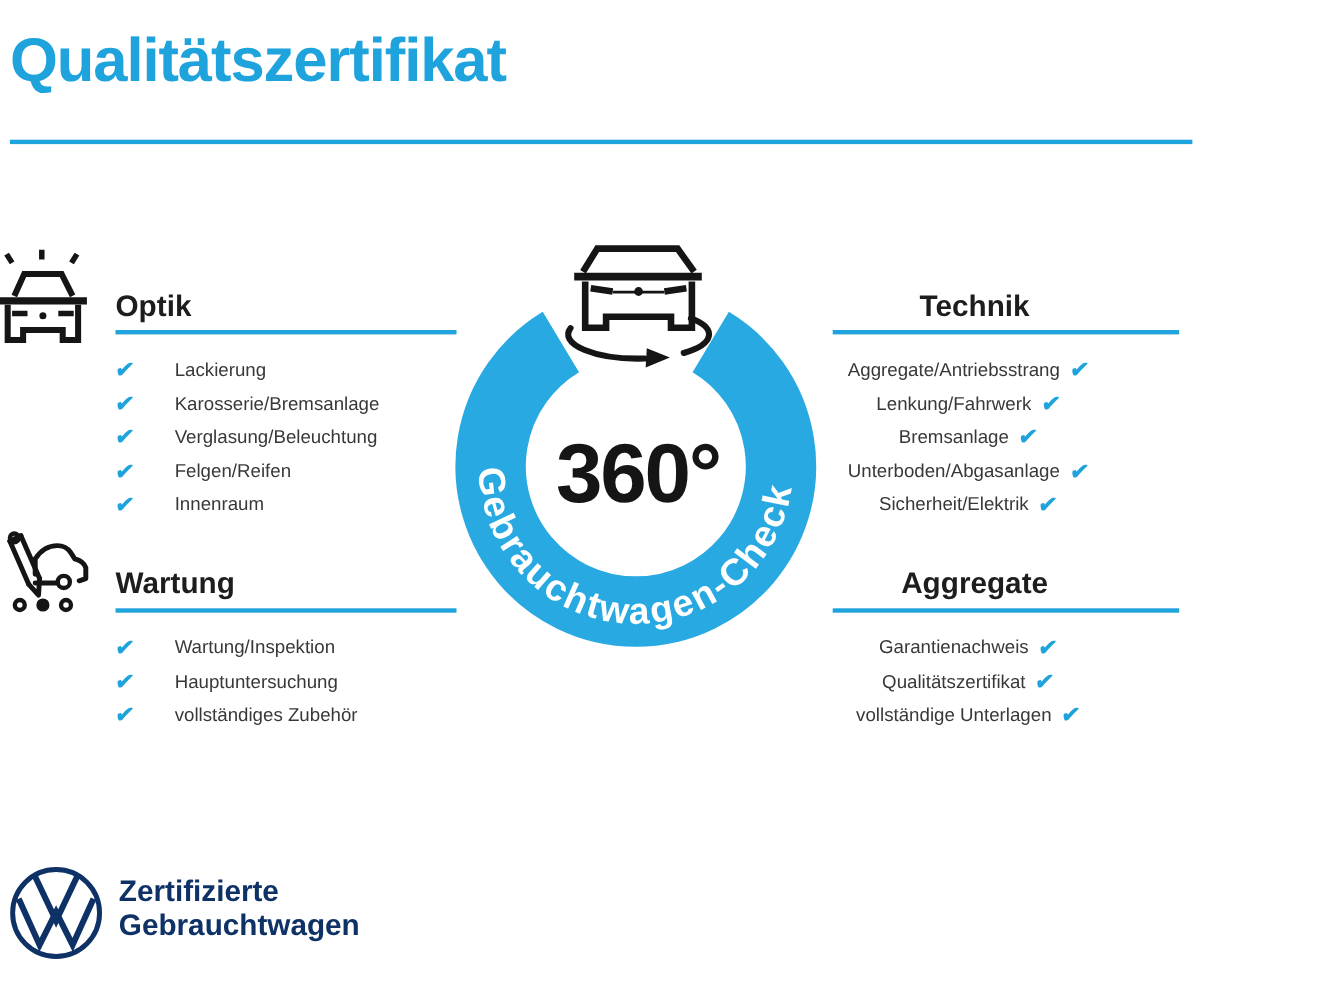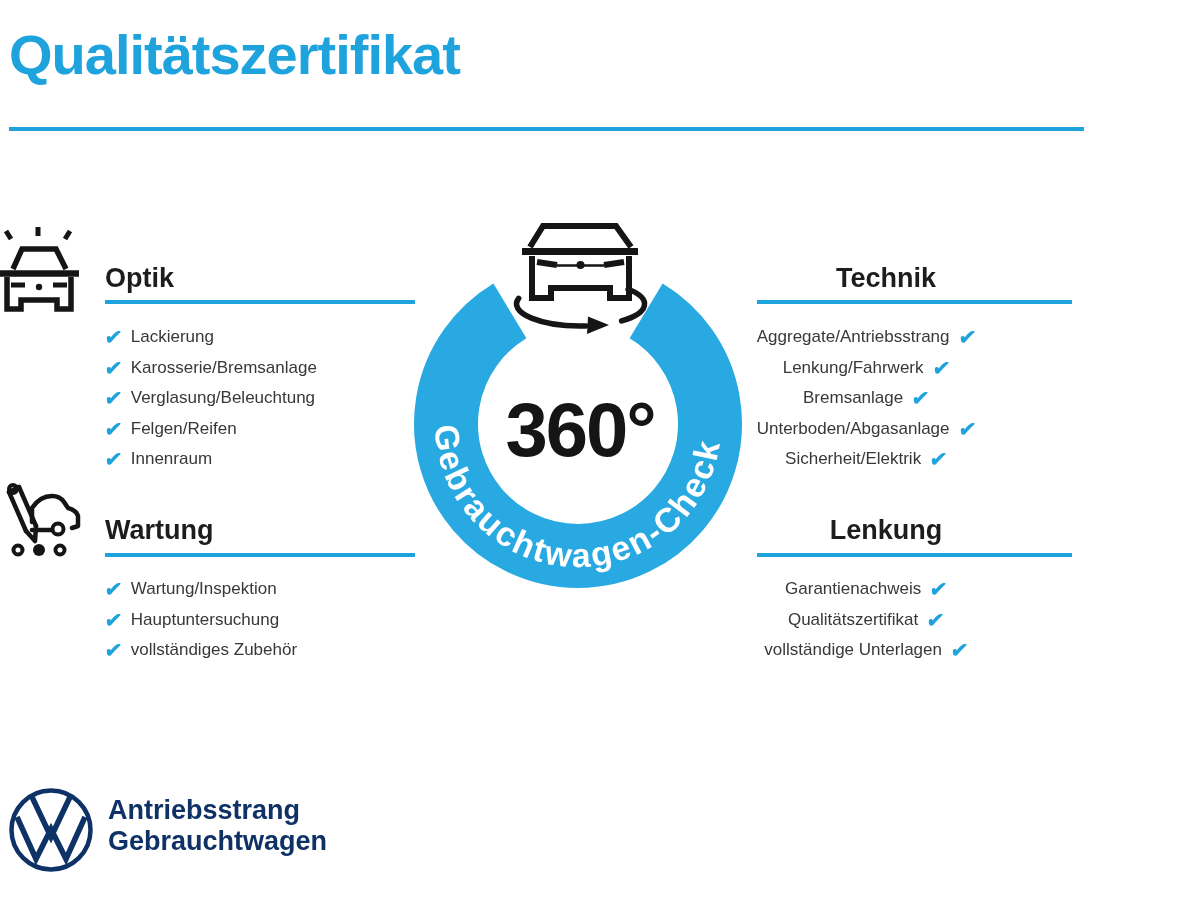--- a/index.html
+++ b/index.html
@@ -18,21 +18,21 @@
   .rule{position:absolute;height:4px;background:var(--accent,#1fa3dc);}
   .items{position:absolute;display:flex;flex-direction:column;}
   .row{height:30.5px;display:flex;align-items:center;}
   .items.rightcol .row{justify-content:center;}
   .check{
     color:var(--accent,#1fa3dc);font-size:20px;font-weight:bold;line-height:1;
     transform:skewX(-8deg);
   }
   .items.leftcol .check{margin-right:9px;}
   .items.rightcol .check{margin-left:9px;}
-  .lbl{font-size:17px;color:var(--body_text,#383838);white-space:nowrap;}
+  .lbl{font-size:17px;color:var(--body_text,#383838);white-space:nowrap;margin-left:28px;}
   .icon-abs{position:absolute;}
   .overlay{position:absolute;left:0;top:0;pointer-events:none;}
   .brand{
     position:absolute;left:108px;top:795px;
     font-size:27px;font-weight:bold;line-height:31px;color:var(--navy,#0e3166);
   }
 </style>
 </head>
 <body>
 
@@ -150,21 +150,21 @@
         <span class="lbl">Sicherheit/Elektrik</span>
         <span class="check">✔</span>
       </div>
   </div>
 
   <svg class="icon-abs" style="left:1104px;top:490px" width="80" height="88" viewBox="0 0 80 88">
     <path d="M 40,4 C 32,9 20,13 9,13 C 8,28 9,45 15,57 C 21,69 30,77 40,83 C 50,77 59,69 65,57 C 71,45 72,28 71,13 C 60,13 48,9 40,4 Z" fill="none" stroke="var(--icon_black,#151515)" stroke-width="5" stroke-linejoin="round"></path>
     <path d="M 26,42 L 37,53 L 56,31" fill="none" stroke="var(--icon_black,#151515)" stroke-width="7" stroke-linecap="round" stroke-linejoin="round"></path>
   </svg>
 
-  <h2 class="sec-head right" style="left:700px;top:515px">Lenkung</h2>
+  <h2 class="sec-head right" style="left:700px;top:515px">Aggregate</h2>
   <div class="rule" style="left:757px;top:553px;width:315px"></div>
   <div class="items rightcol" style="left:660px;top:574px;width:412px">
     <div class="row">
         <span class="lbl">Garantienachweis</span>
         <span class="check">✔</span>
       </div>
     <div class="row">
         <span class="lbl">Qualitätszertifikat</span>
         <span class="check">✔</span>
       </div>
@@ -200,17 +200,17 @@
       <polygon points="588,316.5 609,325 587,334" fill="var(--icon_black,#151515)" stroke="none"></polygon>
     </g>
   </svg>
 
   <svg class="icon-abs" style="left:8px;top:787px" width="86" height="86" viewBox="0 0 86 86">
     <circle cx="43" cy="43" r="39.5" fill="none" stroke="var(--navy,#0e3166)" stroke-width="4.5"></circle>
     <path d="M 24,10 L 43,50 L 62,10" fill="none" stroke="var(--navy,#0e3166)" stroke-width="5.5" stroke-linejoin="miter"></path>
     <path d="M 9,30 L 28,72 L 43,42 L 58,72 L 77,30" fill="none" stroke="var(--navy,#0e3166)" stroke-width="5.5" stroke-linejoin="miter"></path>
   </svg>
   <div class="brand">
-    <div>Antriebsstrang</div>
+    <div>Zertifizierte</div>
     <div>Gebrauchtwagen</div>
   </div>
 
 </div>
 
 </body></html>

